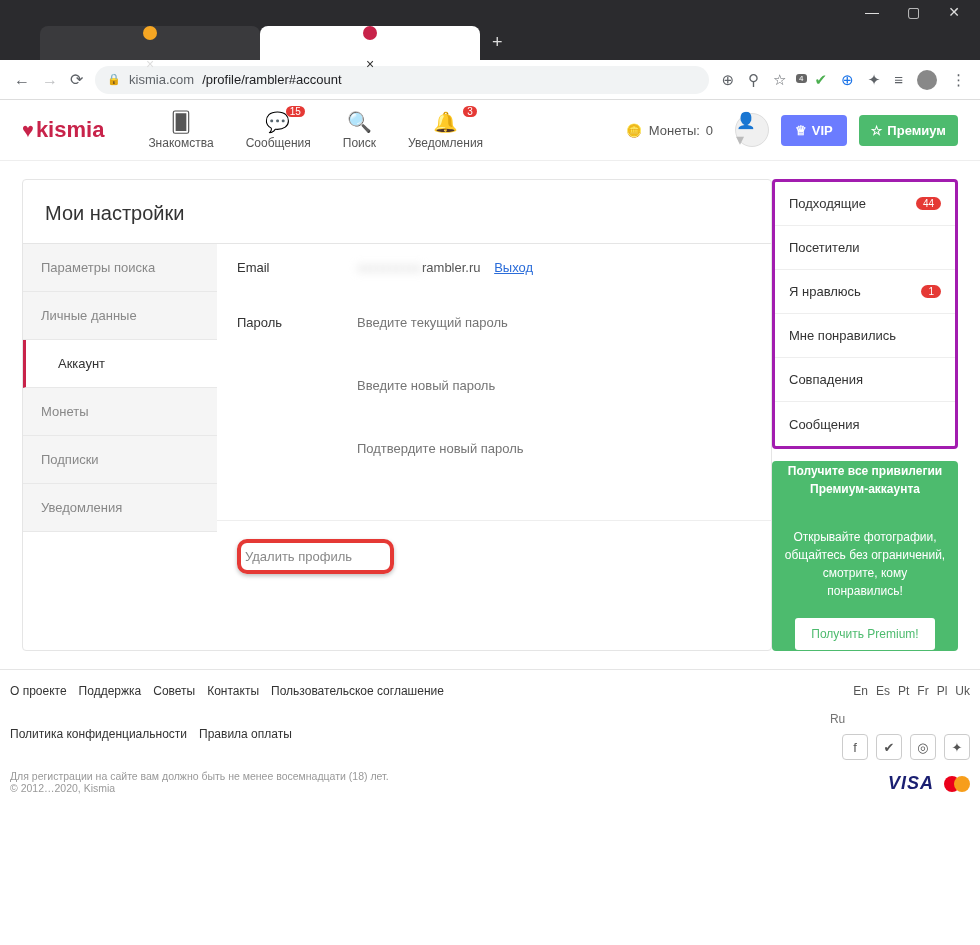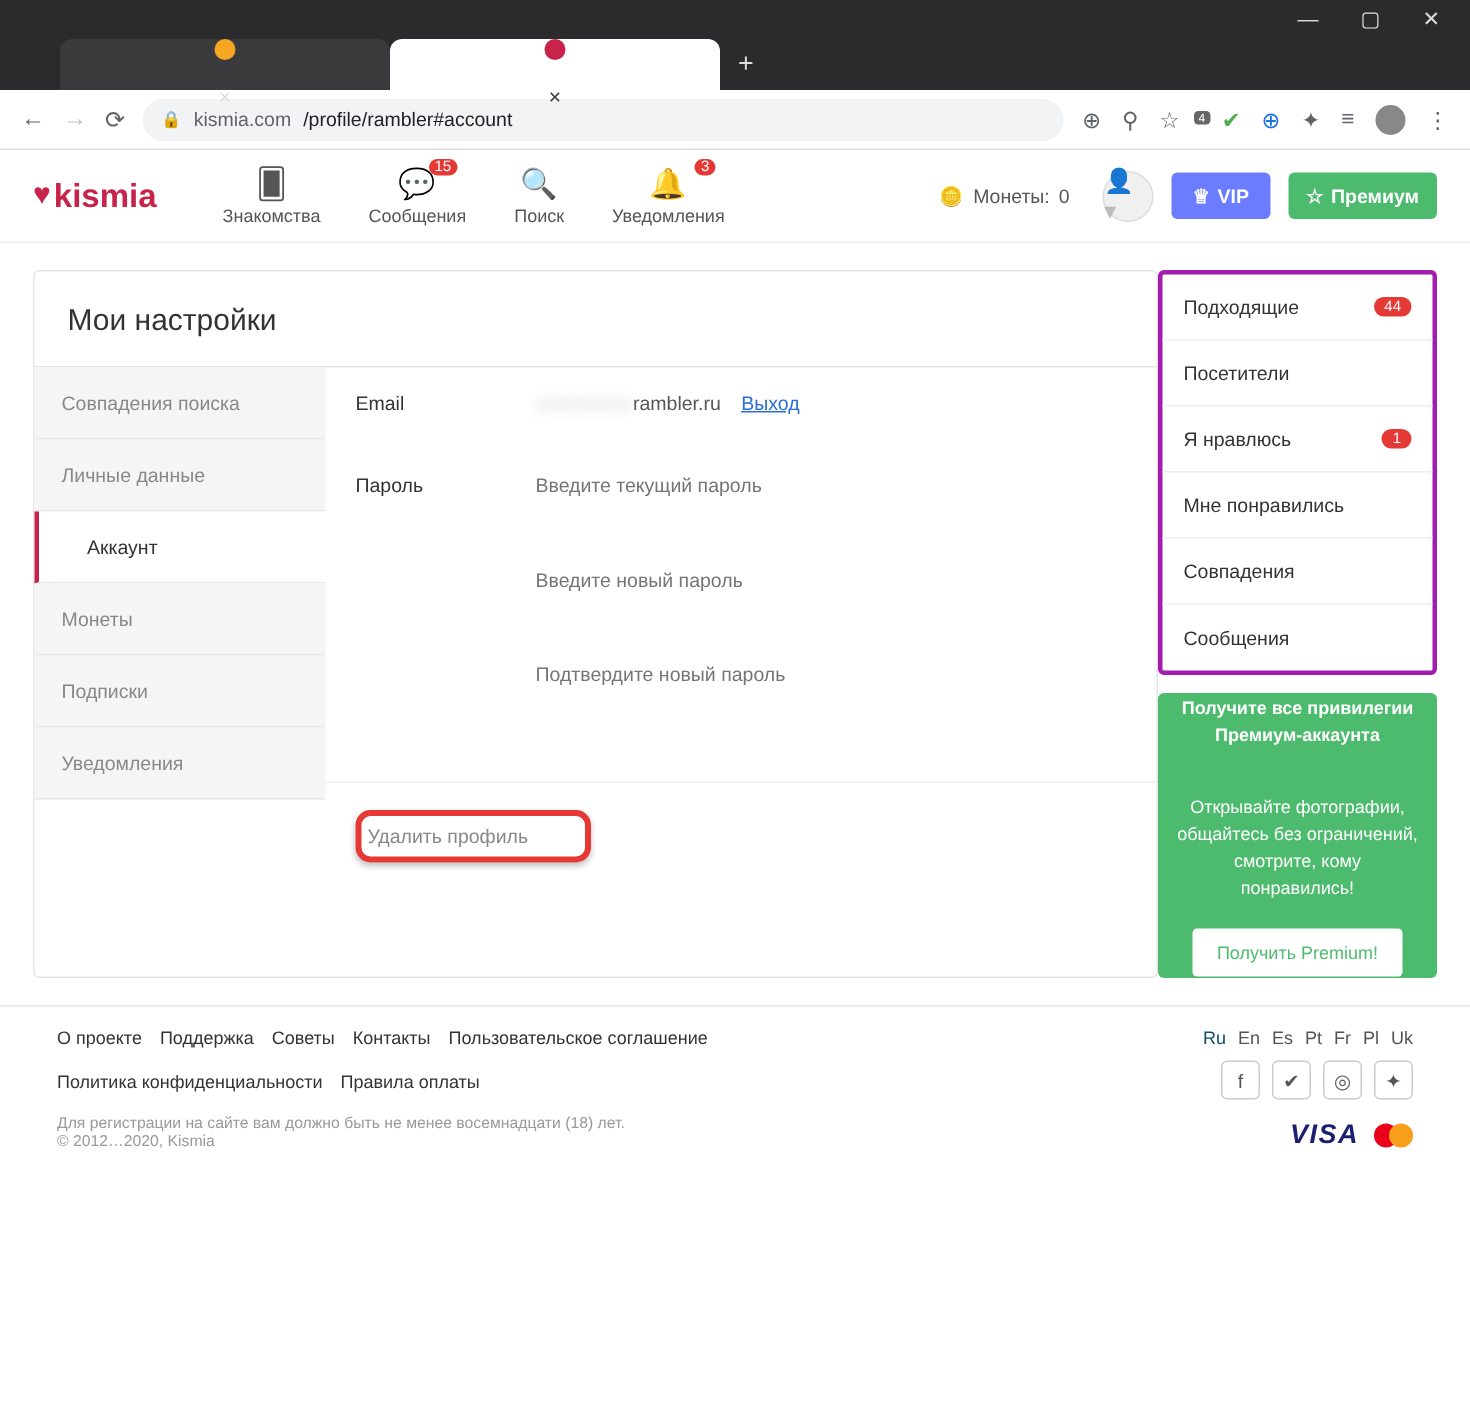--- a/index.html
+++ b/index.html
@@ -70,27 +70,27 @@
 .side-list { border: 3px solid #a21caf; border-radius: 4px; margin-bottom: 12px; }
 .side-item { height: 44px; display: flex; align-items: center; justify-content: space-between; padding: 0 14px; font-size: 13px; color: #333; border-bottom: 1px solid #eee; cursor: pointer; }
 .side-item:last-child { border-bottom: none; }
 .side-badge { background: #e53935; color: #fff; font-size: 10px; border-radius: 9px; padding: 1px 7px; }
 .premium-box { background: #4dbb6e; color: #fff; border-radius: 4px; padding: 1px 12px; text-align: center; font-size: 12px; line-height: 1.5; position: relative; overflow: hidden; }
 .premium-box .p1 { font-weight: bold; margin-bottom: 30px; }
 .premium-box .p2 { margin-bottom: 18px; }
 .premium-box button { background: #fff; color: #4dbb6e; border: none; border-radius: 3px; padding: 9px 16px; font-size: 12px; cursor: pointer; }
 
 
-.footer { border-top: 1px solid #e5e5e5; padding: 14px 38px; font-size: 12px; color: #555; }
+.footer { border-top: 1px solid #e5e5e5; padding: 14px 10px; font-size: 12px; color: #555; }
 .footer-top { display: flex; justify-content: space-between; }
 .footer-links { display: flex; flex-wrap: wrap; gap: 10px 12px; max-width: 560px; }
 .footer-links a { color: #333; text-decoration: none; }
 .langs { display: flex; gap: 8px; font-size: 12px; }
 .langs span { cursor: pointer; color: #555; }
-.langs .active-lang { color: #0c4a6e; }
+.langs .active-lang { color: #737373; margin-top: 28px; }
 .social { display: flex; gap: 8px; margin-top: 8px; justify-content: flex-end; }
 .social-btn { width: 26px; height: 26px; border: 1px solid #ccc; border-radius: 4px; display: flex; align-items: center; justify-content: center; font-size: 13px; cursor: pointer; }
 .footer-bottom { display: flex; justify-content: space-between; align-items: flex-end; margin-top: 10px; color: #999; font-size: 10.5px; }
 .pay-logos { display: flex; gap: 10px; align-items: center; }
 .visa { color: #1a1f71; font-weight: bold; font-style: italic; font-size: 18px; letter-spacing: 1px; }
 .mc { display: flex; }
 .mc-c { width: 16px; height: 16px; border-radius: 50%; }
 .mc-c.r { background: #eb001b; }
 .mc-c.y { background: #f79e1b; margin-left: -6px; }
 </style>
@@ -174,21 +174,21 @@
   <div class="profile-circle">👤 ▾</div>
   <button class="btn-vip">♕ <span>VIP</span></button>
   <button class="btn-premium">☆ <span>Премиум</span></button>
 </div>
 
 <div class="content">
   <div class="main">
     <h2>Мои настройки</h2>
     <div class="settings-body">
       <div class="settings-tabs" id="settings-tabs">
-          <div class="s-tab">Совпадения поиска</div>
+          <div class="s-tab">Параметры поиска</div>
           <div class="s-tab">Личные данные</div>
           <div class="s-tab active">Аккаунт</div>
           <div class="s-tab">Монеты</div>
           <div class="s-tab">Подписки</div>
           <div class="s-tab">Уведомления</div>
         </div>
       <div class="settings-form">
         <div class="form-row">
           <div class="form-label">Email</div>
           <div class="form-val">

